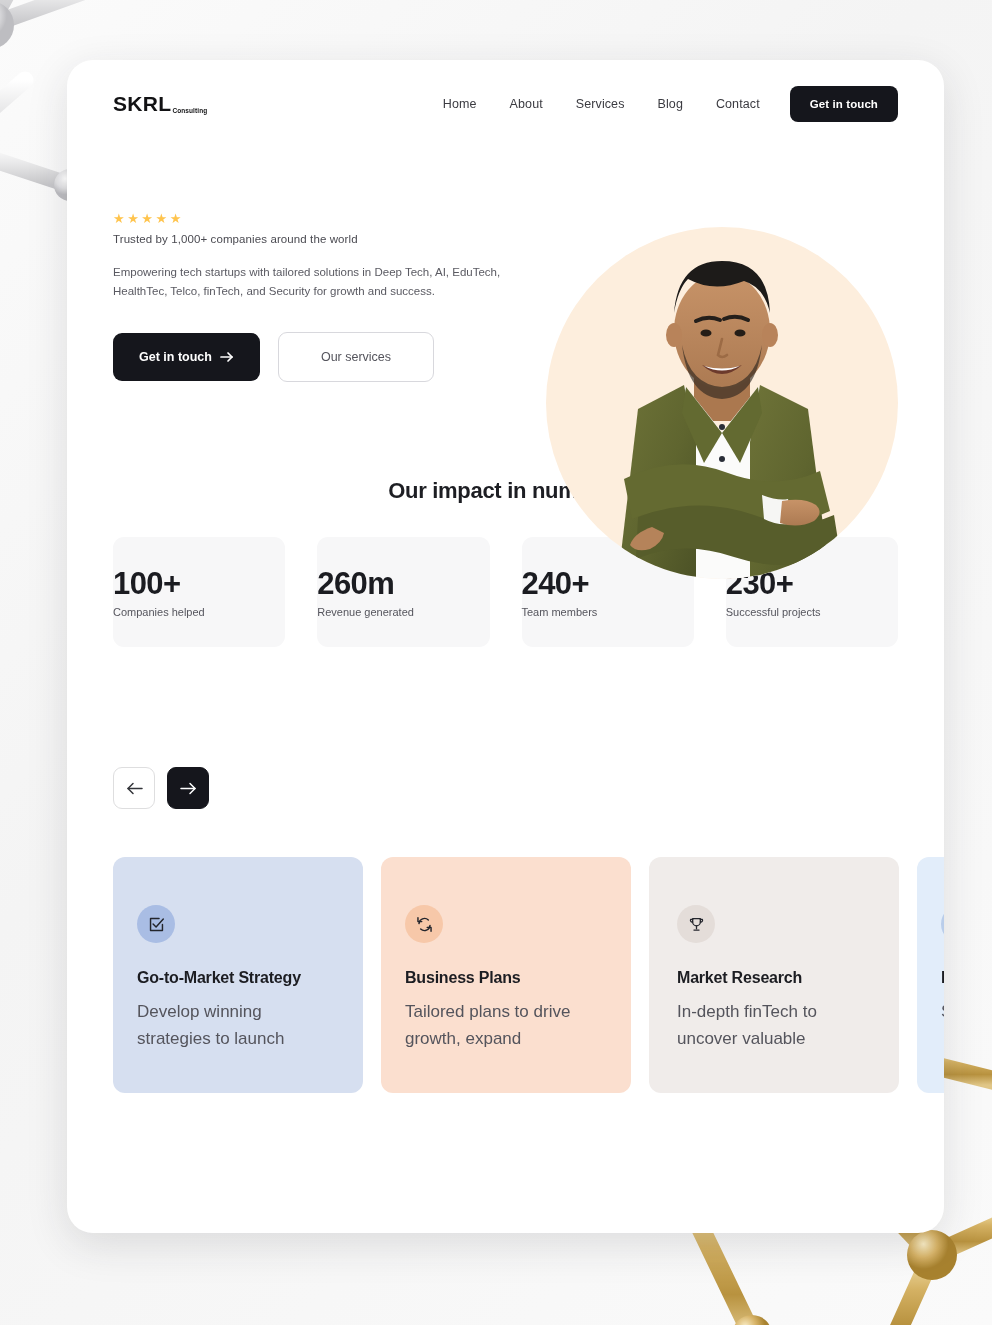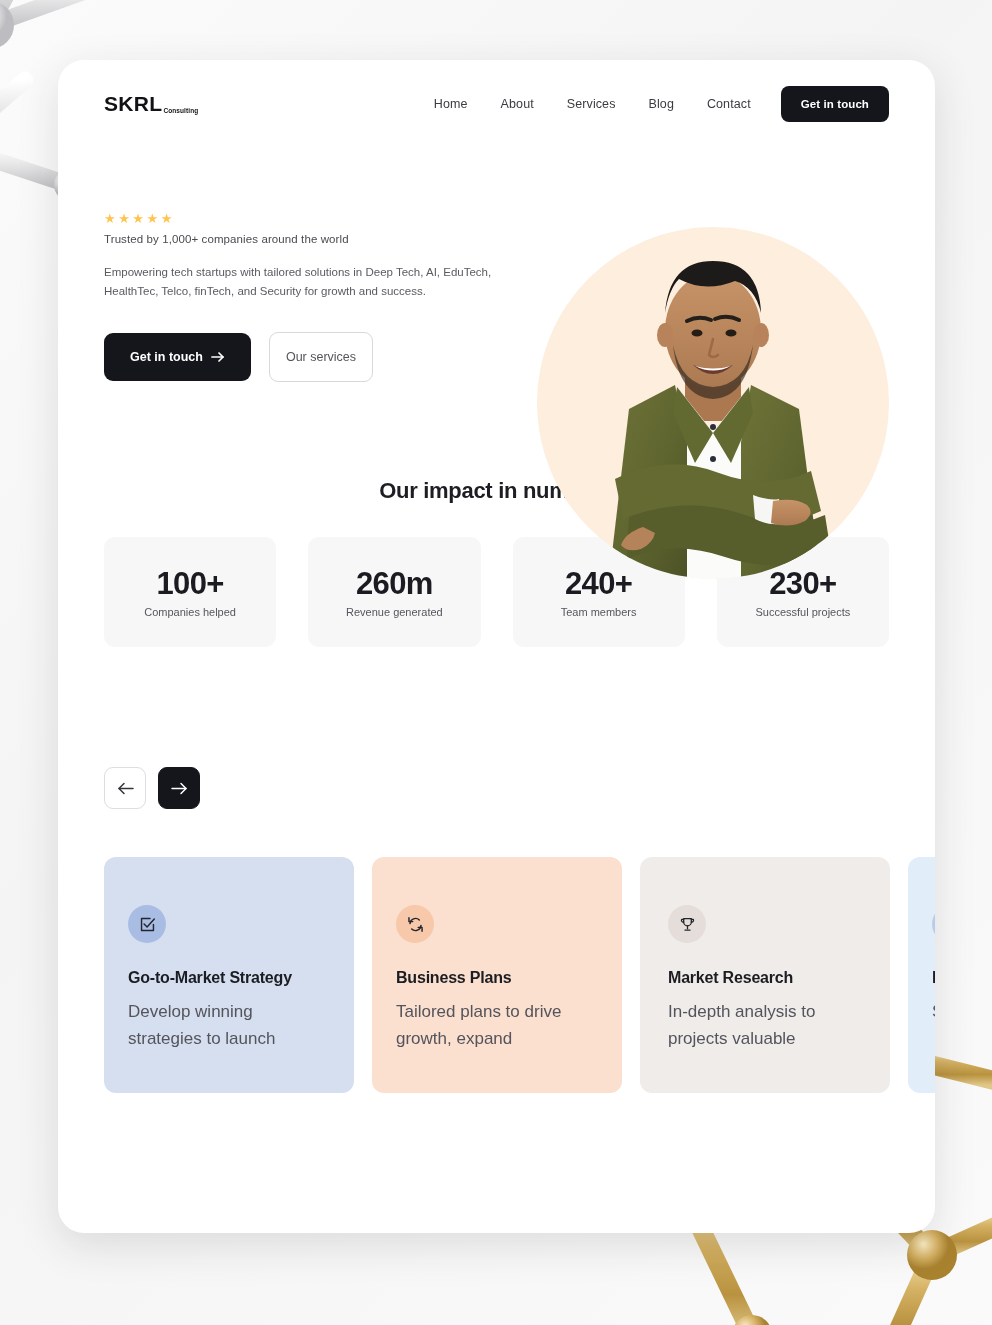--- a/index.html
+++ b/index.html
@@ -19,21 +19,21 @@
     inset: 0;
     background: linear-gradient(135deg, #fbfbfb 0%, #f4f4f4 40%, #fafafa 100%);
     overflow: hidden;
   }
 
   .deco { position: absolute; }
 
   
   .page-card {
     position: absolute;
-    left: 58px;
+    left: 67px;
     top: 60px;
     width: 877px;
     height: 1173px;
     background: #ffffff;
     border-radius: 26px;
     overflow: hidden;
     box-shadow: 0 12px 42px rgba(40,40,50,0.13);
   }
 
   
@@ -144,21 +144,21 @@
     gap: 8px;
   }
 
   .btn-outline {
     background: #ffffff;
     color: #54545c;
     border: 1px solid #d8d8dd;
     border-radius: 9px;
     font-family: inherit;
     font-size: 12.5px;
-    padding: 17px 16px;
+    padding: 17px 42px;
     cursor: pointer;
   }
 
   
   .hero-right {
     position: absolute;
     right: 46px;
     top: 105px;
     width: 352px;
     height: 352px;
@@ -188,21 +188,20 @@
     grid-template-columns: repeat(4, 1fr);
     gap: 32px;
   }
 
   .stat-card {
     background: #f7f7f8;
     border-radius: 11px;
     height: 110px;
     display: flex;
     flex-direction: column;
-    align-items: center;
     justify-content: center;
     gap: 4px;
   }
   .stat-value {
     font-size: 31px;
     font-weight: 700;
     color: #1b1c21;
     letter-spacing: -0.6px;
   }
   .stat-label { font-size: 11px; color: #55555d; }
@@ -540,21 +539,21 @@
         <div class="svc-icon" style="background:#e4ddd9;">
           <svg width="17" height="17" viewBox="0 0 20 20" fill="none" stroke="#23252c" stroke-width="1.5" stroke-linecap="round" stroke-linejoin="round">
             <path d="M5.5 3h9v4a4.5 4.5 0 0 1-9 0z"></path>
             <path d="M5.5 4H3.2a2 2 0 0 0 2.3 3"></path>
             <path d="M14.5 4h2.3a2 2 0 0 1-2.3 3"></path>
             <line x1="10" y1="11.5" x2="10" y2="15"></line>
             <line x1="7" y1="16.5" x2="13" y2="16.5"></line>
           </svg>
         </div>
         <div class="svc-title">Market Research</div>
-        <div class="svc-desc">In-depth analysis to projects valuable</div>
+        <div class="svc-desc">In-depth finTech to uncover valuable</div>
       </div>
 
       <div class="service-card" style="background:#e2edfa;">
         <div class="svc-icon" style="background:#b9cdea;"></div>
         <div class="svc-title">P</div>
         <div class="svc-desc">S</div>
       </div>
     </div>
   </section>
 </div>

